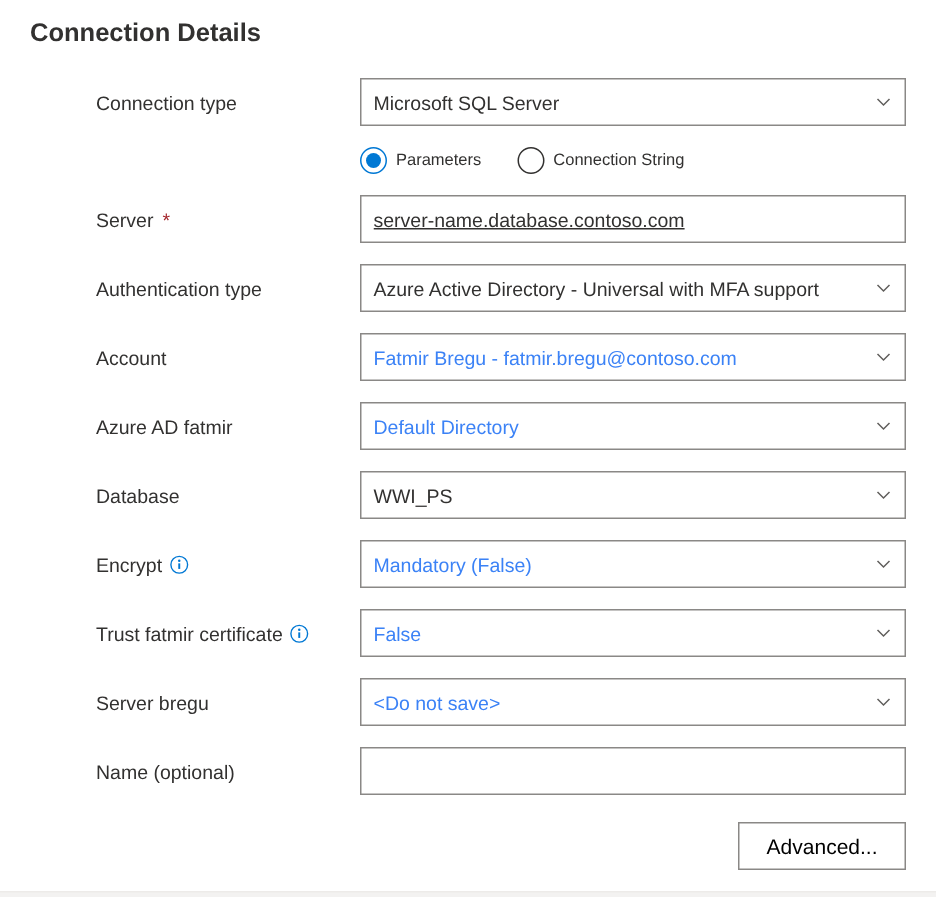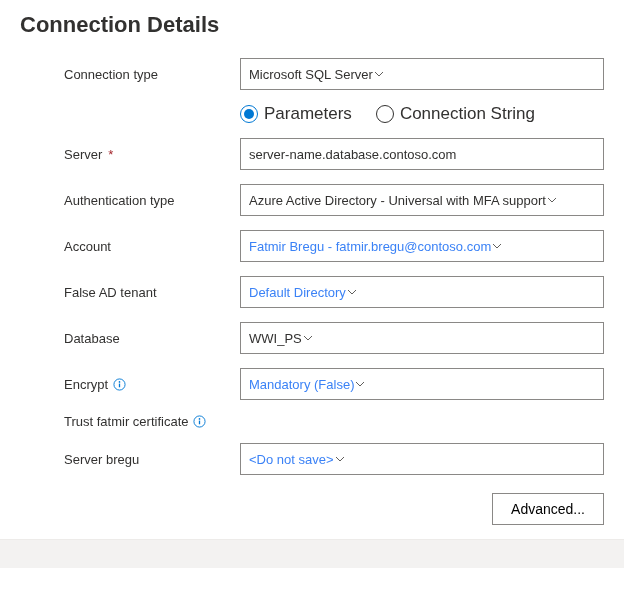--- a/index.html
+++ b/index.html
@@ -7,21 +7,21 @@
       font-family: "Segoe UI", -apple-system, sans-serif;
       font-size: 13px;
       color: #323130;
       background: #ffffff;
       width: 624px;
     }
     .dialog {
       padding: 12px 20px 0 20px;
     }
     .title {
-      font-size: 22px;
+      font-size: 17px;
       font-weight: 600;
       color: #323130;
       margin-bottom: 20px;
     }
     .row {
       display: flex;
       align-items: center;
       margin-bottom: 14px;
     }
     .label-col {
@@ -48,43 +48,45 @@
       background: #ffffff;
       font-family: inherit;
       font-size: 13px;
       color: #323130;
       padding: 0 8px;
       position: relative;
     }
     .select {
       display: flex;
       align-items: center;
+      justify-content: space-between;
       cursor: pointer;
     }
     .select .chevron {
       flex-shrink: 0;
     }
     .text-input {
       outline: none;
+      text-decoration: underline;
     }
     .text-input::placeholder {
       color: #605e5c;
     }
     .radio-row {
       display: flex;
       align-items: center;
       gap: 24px;
       padding-left: 0;
     }
     .radio-option {
       display: flex;
       align-items: center;
       gap: 6px;
       cursor: pointer;
-      font-size: 17px;
+      font-size: 11px;
     }
     .radio-circle {
       width: 18px;
       height: 18px;
       border-radius: 50%;
       border: 1px solid #323130;
       display: flex;
       align-items: center;
       justify-content: center;
       flex-shrink: 0;
@@ -208,21 +210,21 @@
         <span class="chevron">
           <svg width="12" height="12" viewBox="0 0 12 12">
               <path d="M2 4 L6 8 L10 4" stroke="#605e5c" stroke-width="1" fill="none"></path>
             </svg>
         </span>
       </div>
     </div>
   </div>
 
   <div class="row">
-    <div class="label-col">False AD tenant</div>
+    <div class="label-col">Azure AD fatmir</div>
     <div class="control-col">
       <div class="select">
         <span class="muted-select-text">Default Directory</span>
         <span class="chevron">
           <svg width="12" height="12" viewBox="0 0 12 12">
               <path d="M2 4 L6 8 L10 4" stroke="#605e5c" stroke-width="1" fill="none"></path>
             </svg>
         </span>
       </div>
     </div>
@@ -269,36 +271,52 @@
     <div class="label-col">
       <span>Trust fatmir certificate</span>
       <span class="info-icon">
         <svg width="13" height="13" viewBox="0 0 14 14">
             <circle cx="7" cy="7" r="6" stroke="#0078d4" stroke-width="1" fill="none"></circle>
             <circle cx="7" cy="4.2" r="0.9" fill="#0078d4"></circle>
             <rect x="6.3" y="6" width="1.4" height="4" fill="#0078d4"></rect>
           </svg>
       </span>
     </div>
+    <div class="control-col">
+      <div class="select">
+        <span class="muted-select-text">False</span>
+        <span class="chevron">
+          <svg width="12" height="12" viewBox="0 0 12 12">
+              <path d="M2 4 L6 8 L10 4" stroke="#605e5c" stroke-width="1" fill="none"></path>
+            </svg>
+        </span>
+      </div>
+    </div>
   </div>
 
   <div class="row">
     <div class="label-col">Server bregu</div>
     <div class="control-col">
       <div class="select">
         <span class="muted-select-text">&lt;Do not save&gt;</span>
         <span class="chevron">
           <svg width="12" height="12" viewBox="0 0 12 12">
               <path d="M2 4 L6 8 L10 4" stroke="#605e5c" stroke-width="1" fill="none"></path>
             </svg>
         </span>
       </div>
     </div>
   </div>
 
+  <div class="row">
+    <div class="label-col">Name (optional)</div>
+    <div class="control-col">
+      <input class="text-input" type="text" value="" style="">
+    </div>
+  </div>
 
   <div class="btn-row-right">
     <button class="btn">Advanced...</button>
   </div>
 </div>
 
 <div class="footer">
   
   
 </div>

